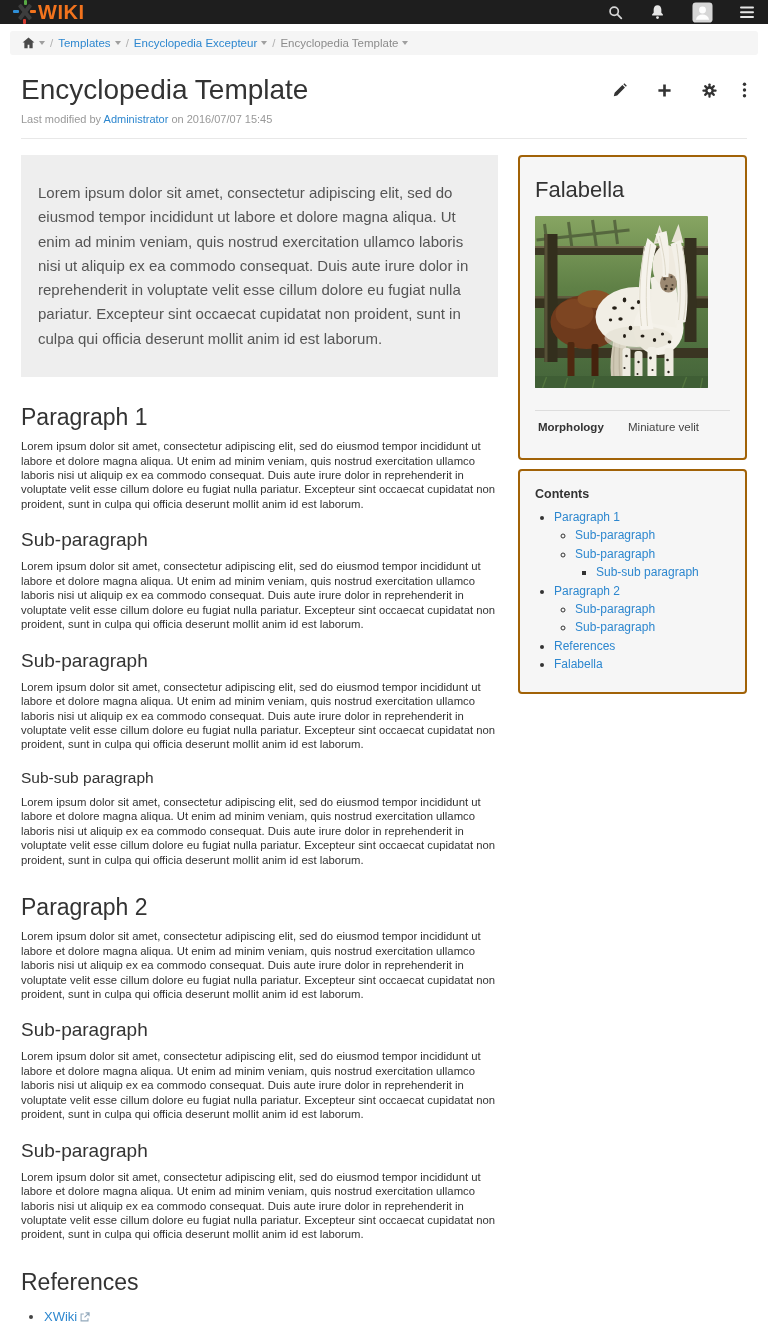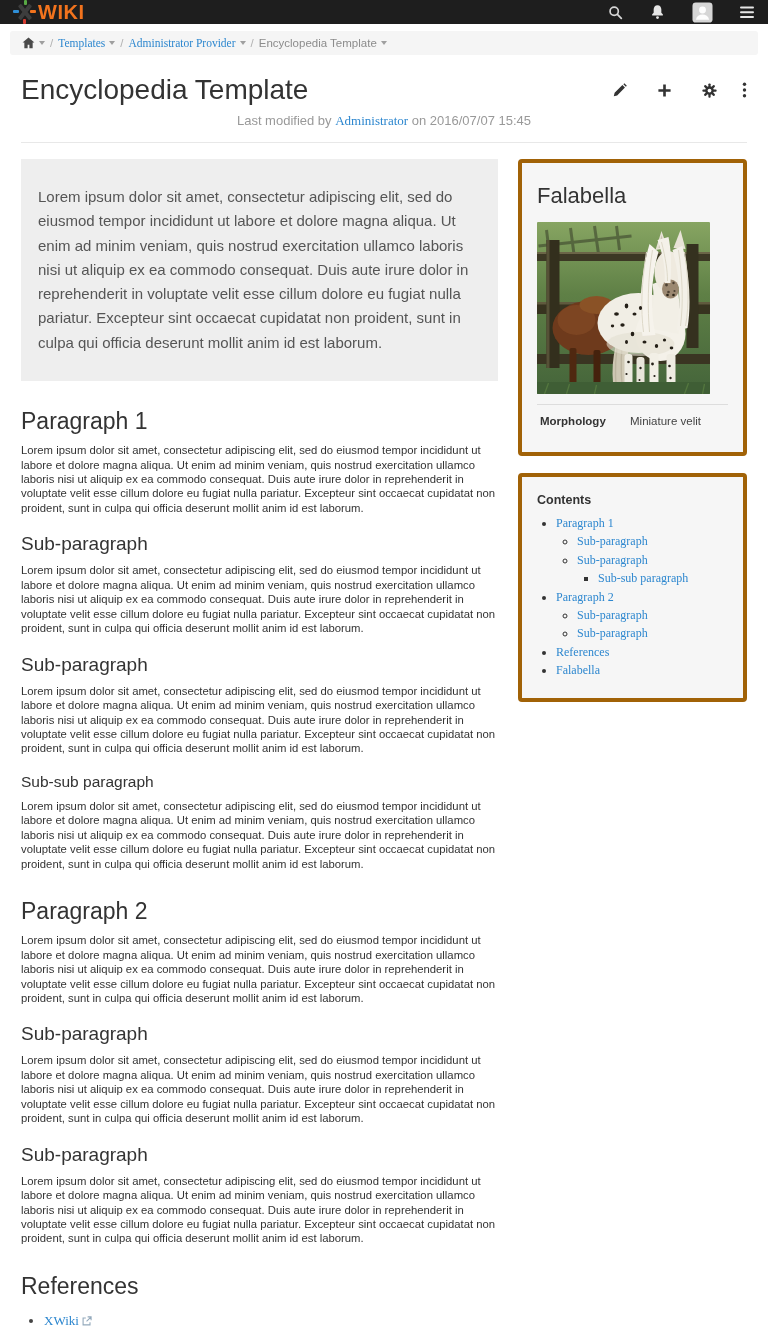--- a/index.html
+++ b/index.html
@@ -3,21 +3,21 @@
 <meta charset="utf-8">
 <style>
   * { box-sizing: border-box; }
   html { background:#fff; }
   body {
     margin:0; width:768px; min-height:1330px;
     font-family:"Liberation Sans", sans-serif;
     color:#333; background:#fff;
     display:flex; flex-direction:column;
   }
-  a { color:#2d87cf; text-decoration:none; cursor:pointer;font-family:Liberation Serif, serif; }
+  a { color:#2d87cf; text-decoration:none; cursor:pointer; }
 
   
   .navbar { height:22px; background:#1e1e1e; display:flex; align-items:center; padding:12px 13px; flex:none; }
   .logo { display:flex; align-items:center; cursor:pointer; }
   .logo-x { position:relative; width:24px; height:24px; margin-right:1px; }
   .logo-x .bar { position:absolute; left:10px; top:3px; width:4px; height:18px; background:#3d3d3d; border-radius:1px; }
   .logo-x .bar1 { transform:rotate(38deg); }
   .logo-x .bar2 { transform:rotate(-38deg); }
   .logo-x .tick { position:absolute; border-radius:1px; }
   .logo-x .t-top    { left:11px; top:0;    width:3px; height:5px; background:#58a944; }
@@ -35,48 +35,48 @@
   .caret { width:0; height:0; border-left:3.5px solid transparent; border-right:3.5px solid transparent;
     border-top:4px solid #9f9f9f; display:inline-block; margin-left:4px; cursor:pointer; }
   .crumb-current { color:#8c8c8c; }
 
   
   .main { padding:0 21px; flex:none; }
   .title-row { display:flex; align-items:flex-start; }
   .page-title { font-size:28px; font-weight:400; color:#333; margin:19px 0 7px; flex:1; }
   .actions { display:flex; align-items:center; gap:30px; margin-top:27px; }
   .action-btn { display:flex; align-items:center; cursor:pointer; }
-  .doc-meta { font-size:13px; color:#999;text-align:center; }
+  .doc-meta { font-size:11px; color:#999; }
   .title-rule { border:none; border-top:1px solid #e8e8e8; margin:13px 0 16px; }
 
   
   .content { display:flex; gap:20px; align-items:flex-start; }
   .left-col { flex:1; min-width:0; }
   .right-col { width:229px; flex:none; }
 
   .lead-box { background:#eee; padding:26px 17px; font-size:15px; line-height:1.62; color:#555; }
 
   .left-col h2 { font-size:23px; font-weight:400; color:#333; margin:27px 0 0; }
   .left-col h3 { font-size:19px; font-weight:400; color:#333; margin:18px 0 0; }
   .left-col h4 { font-size:15.5px; font-weight:400; color:#333; margin:17px 0 0; }
   .left-col p  { font-size:11.3px; line-height:1.28; margin:8px 0 0; color:#333; }
   .refs-list { margin:13px 0 0; padding-left:23px; font-size:13px; line-height:1.3; }
   .refs-list li { margin:3px 0; color:#444; }
 
   
-  .panel { background:#f6f6f6; border:4px solid #a16207; border-radius:4px; padding:14px 15px 16px; }
+  .panel { background:#f6f6f6; border:2px solid #a16207; border-radius:4px; padding:14px 15px 16px; }
   .infobox-title { font-size:22px; font-weight:400; margin:6px 0 13px; color:#333; }
   .infobox-img { width:173px; height:172px; display:block; border-radius:1px; cursor:pointer; }
-  .infobox-table { margin-top:10px; }
+  .infobox-table { margin-top:22px; }
   .info-row { display:grid; grid-template-columns:90px 1fr; padding:10px 3px 9px; border-top:1px solid #ddd;
     font-size:11.5px; align-items:center; }
   .info-label { font-weight:700; color:#333; }
   .info-value { color:#444; }
 
-  .toc-panel { margin-top:17px; }
+  .toc-panel { margin-top:9px; }
   .toc-title { font-size:12.5px; font-weight:700; margin:2px 0 9px; color:#333; }
   .toc ul { margin:0; padding-left:19px; font-size:12px; line-height:1.2; }
   .toc li { margin:4px 0; color:#333; }
   .toc ul ul { padding-left:21px; }
 
   .ext-icon { margin-left:3px; vertical-align:-1px; }
 </style>
 </head>
 <body>
 
@@ -128,21 +128,21 @@
   <span class="nav-icon">
     <svg width="13" height="12" viewBox="0 0 16 15">
         <path fill="#4a4a4a" d="M8 .6L.6 7h2.2v7h4.1v-4.3h2.2V14h4.1V7h2.2z"></path>
       </svg>
   </span>
   <span class="caret"></span>
   <span class="sep">/</span>
   <a>Templates</a>
   <span class="caret"></span>
   <span class="sep">/</span>
-  <a>Administrator Provider</a>
+  <a>Encyclopedia Excepteur</a>
   <span class="caret"></span>
   <span class="sep">/</span>
   <span class="crumb-current">Encyclopedia Template</span>
   <span class="caret"></span>
 </nav>
 
 <div class="main">
 
   <div class="title-row">
     <h1 class="page-title">Encyclopedia Template</h1>

